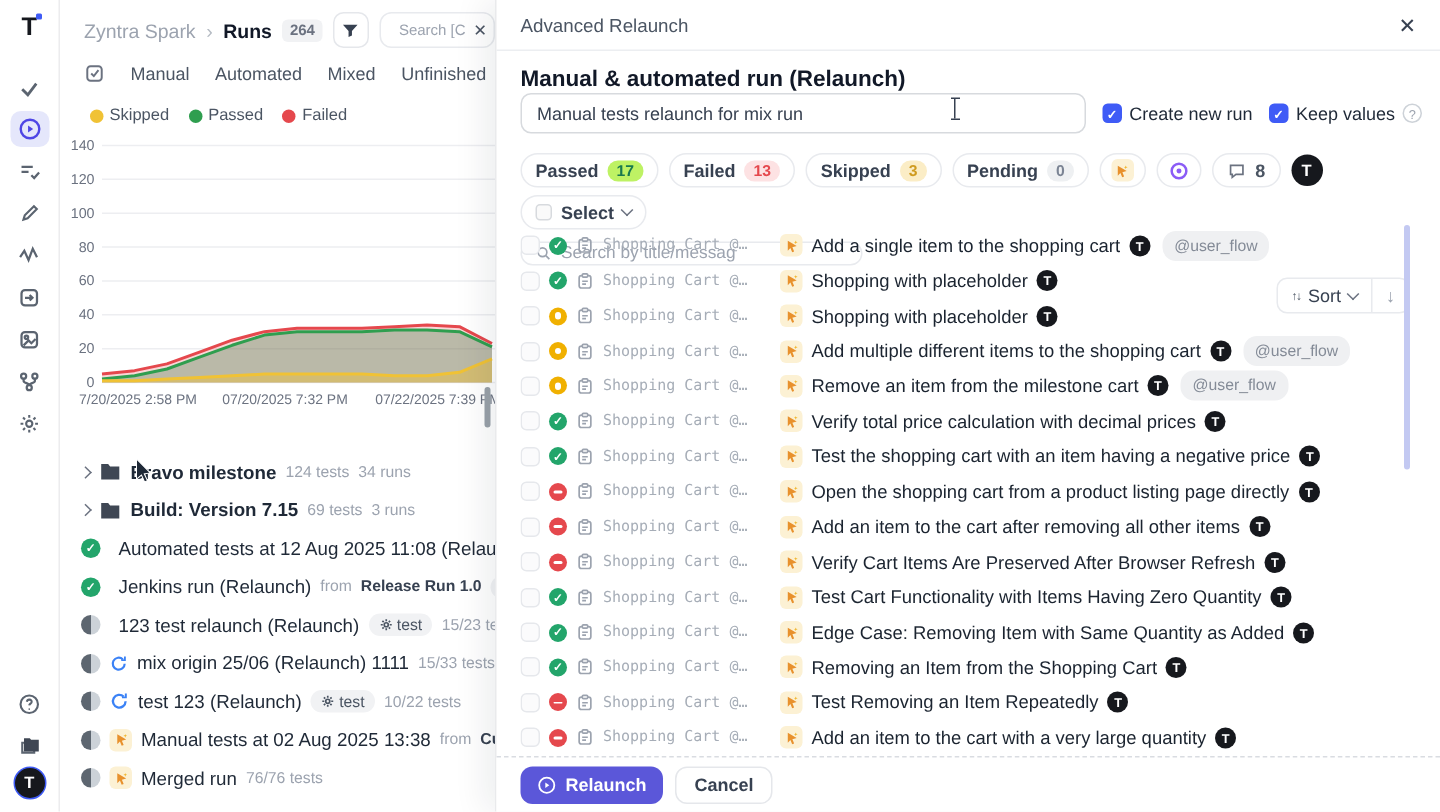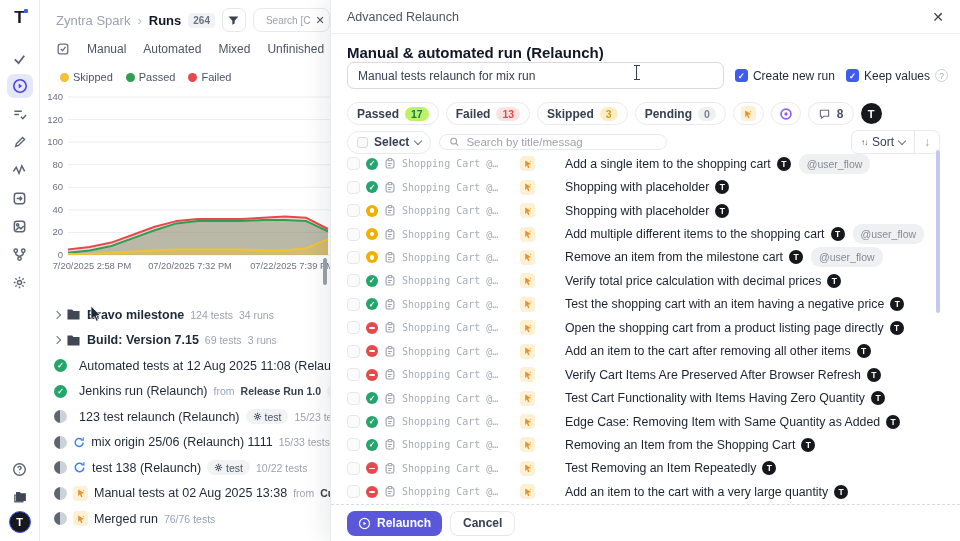--- a/index.html
+++ b/index.html
@@ -80,38 +80,38 @@
   .chip.icon-only { padding:0 7px; }
   .badge { border-radius:8px; padding:1px 6px; font-size:10.5px; font-weight:700; }
   .badge.green { background:#bef264; color:#18794e; }
   .badge.red { background:#fde2e3; color:#e5484d; }
   .badge.yellow { background:#fbedc6; color:#cf9b20; }
   .badge.gray { background:#eef0f2; color:#7b8494; }
   .av { border-radius:50%; background:#16181d; color:#fff; font-weight:700; display:inline-flex; align-items:center; justify-content:center; flex:none; }
   .av.lg { width:21px; height:21px; font-size:11px; }
   .av.sm { width:14px; height:14px; font-size:8.5px; }
 
-  .ctrl-row { position:absolute; left:16px; top:130px; right:20px; display:flex; align-items:center; gap:8px; }
+  .ctrl-row { position:absolute; left:16px; top:130px; right:20px; display:flex; align-items:flex-start; gap:8px;flex-direction:column; }
   .cb-sq { width:11px; height:11px; border:1px solid #d7dade; border-radius:3px; background:#fafafa; }
   .chip .lite { font-weight:600; }
   .mini-search { width:228px; height:16px; border:1px solid #e8eaee; border-radius:12px; display:flex; align-items:center; gap:6px; padding:0 9px; }
   .mini-search input { border:none; outline:none; font-size:11.5px; color:#374151; width:100%; font-family:"Liberation Sans",sans-serif; background:transparent; }
   .mini-search input::placeholder { color:#9ca3af; }
   .sort-wrap { margin-left:auto; display:flex; align-items:center; border:1px solid #e8eaee; border-radius:7px; height:24px; overflow:hidden; }
   .sort-main { display:flex; align-items:center; gap:5px; padding:0 9px; font-size:12px; color:#374151; }
   .sort-arr { font-size:8px; color:#4b5563; letter-spacing:-1px; }
   .sort-sep { width:1px; height:24px; background:#e8eaee; }
   .sort-dl { width:24px; height:24px; display:flex; align-items:center; justify-content:center; color:#9ca3af; font-size:12px; }
 
   .tlist { position:absolute; left:16px; top:152px; right:30px; height:352px; overflow:hidden; }
   .lrow { height:23.45px; display:flex; align-items:center; gap:6px; white-space:nowrap; }
   .cb-empty { width:13px; height:13px; border:1px solid #e6e8ec; border-radius:4px; background:#fbfbfc; flex:none; }
   .lrow .st { width:12px; height:12px; }
   .mono { font-family:"DejaVu Sans Mono", monospace; font-size:10px; color:#a6adb7; width:112px; overflow:hidden; flex:none; }
-  .ltitle { font-size:12.3px; color:#1b2430;margin-left:24px; }
+  .ltitle { font-size:12.3px; color:#1b2430; }
   .tag { background:#eff0f2; color:#848b97; border-radius:9px; padding:4px 8px; font-size:10.5px; margin-left:2px; }
 
   .m-scroll { position:absolute; right:20px; top:150px; width:4px; height:163px; background:#c3c9f2; border-radius:2px; }
 
   .m-foot { position:absolute; left:0; bottom:0; width:100%; height:37px; border-top:1px dashed #d9dce1; display:flex; align-items:center; gap:8px; padding:0 16px; background:#fff; }
   .btn-primary { height:25px; background:#5b57d9; color:#fff; border:none; border-radius:8px; font-size:12px; font-weight:600; display:flex; align-items:center; gap:6px; padding:0 11px; font-family:"Liberation Sans",sans-serif; }
   .btn-ghost { height:25px; background:#fff; color:#374151; border:1px solid #e5e7eb; border-radius:8px; font-size:12px; font-weight:600; padding:0 12px; font-family:"Liberation Sans",sans-serif; }
 
   .ibeam { position:absolute; left:305px; top:66px; width:1px; height:13px; background:#374151; }
   .ibeam::before,.ibeam::after { content:""; position:absolute; left:-2.5px; width:6px; height:1px; background:#374151; }
@@ -328,21 +328,21 @@
         </svg>
         <span class="tname">mix origin 25/06 (Relaunch) 1111</span>
         <span class="tmeta">15/33 tests</span>
       </div>
       <div class="trow">
         <span class="st st-pending"></span>
         <svg width="13" height="13" viewBox="0 0 16 16" fill="none" stroke="#3b82f6" stroke-width="1.9">
           <path d="M13.2 8a5.2 5.2 0 1 1-1.6-3.8"></path>
           <path d="M13.4 1.6v3.2h-3.2" stroke-width="1.6"></path>
         </svg>
-        <span class="tname">test 138  (Relaunch)</span>
+        <span class="tname">test 123  (Relaunch)</span>
         <span class="tchip"><svg width="9" height="9" viewBox="0 0 16 16" fill="none" stroke="#4b5563" stroke-width="2">
             <circle cx="8" cy="8" r="2.4"></circle>
             <path d="M8 1.5v2.4M8 12.1v2.4M1.5 8h2.4M12.1 8h2.4M3.4 3.4L5 5M11 11l1.6 1.6M12.6 3.4L11 5M5 11l-1.6 1.6"></path>
           </svg>test</span>
         <span class="tmeta">10/22 tests</span>
       </div>
       <div class="trow">
         <span class="st st-pending"></span>
         <span class="micon">
           <svg width="10" height="10" viewBox="0 0 16 16">

